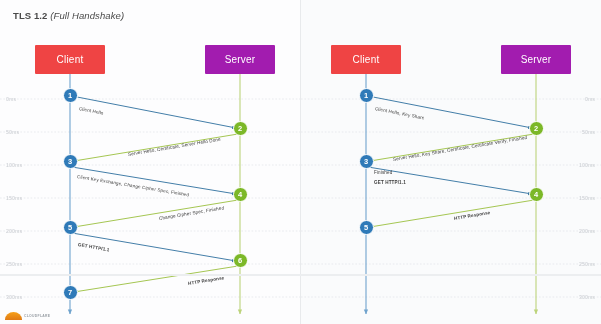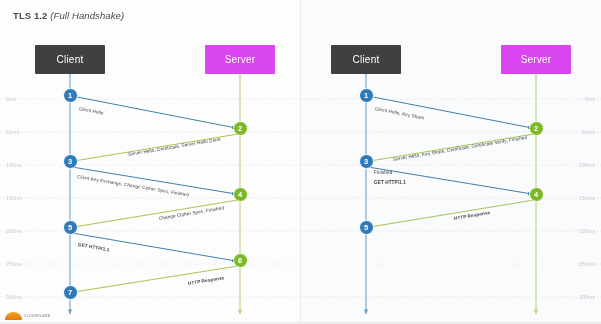--- a/index.html
+++ b/index.html
@@ -4,21 +4,21 @@
 <style>
   * { box-sizing: border-box; margin: 0; padding: 0; }
   html, body {
     width: 601px; height: 324px;
     background: #ffffff;
     font-family: "Liberation Sans", sans-serif;
     overflow: hidden;
   }
   #root {
     position: relative;
-    width: 601px; height: 324px;
+    width: 601px; height: 276px;
     background: #fcfcfd;
   }
   .panel {
     position: absolute;
     top: 0; height: 324px;
     overflow: hidden;
   }
   #panel-tls12 { left: 0; width: 300px; background: #fdfdfe; }
   #panel-tls13 { left: 301px; width: 300px; background: #fafbfc; }
   .panel-divider {
@@ -53,22 +53,22 @@
 
   .actor-box {
     position: absolute;
     width: 70px; height: 29px;
     border-radius: 1px;
     display: flex; align-items: center; justify-content: center;
     color: #ffffff;
     font-size: 10px;
     letter-spacing: 0.2px;
   }
-  .actor-client { background: #404040; }
-  .actor-server { background: #d946ef; }
+  .actor-client { background: #ef4444; }
+  .actor-server { background: #a21caf; }
 
   .node {
     position: absolute;
     width: 15px; height: 15px;
     border-radius: 50%;
     display: flex; align-items: center; justify-content: center;
     color: #ffffff;
     font-size: 7.5px;
     font-weight: bold;
     border: 1.4px solid #ffffff;

